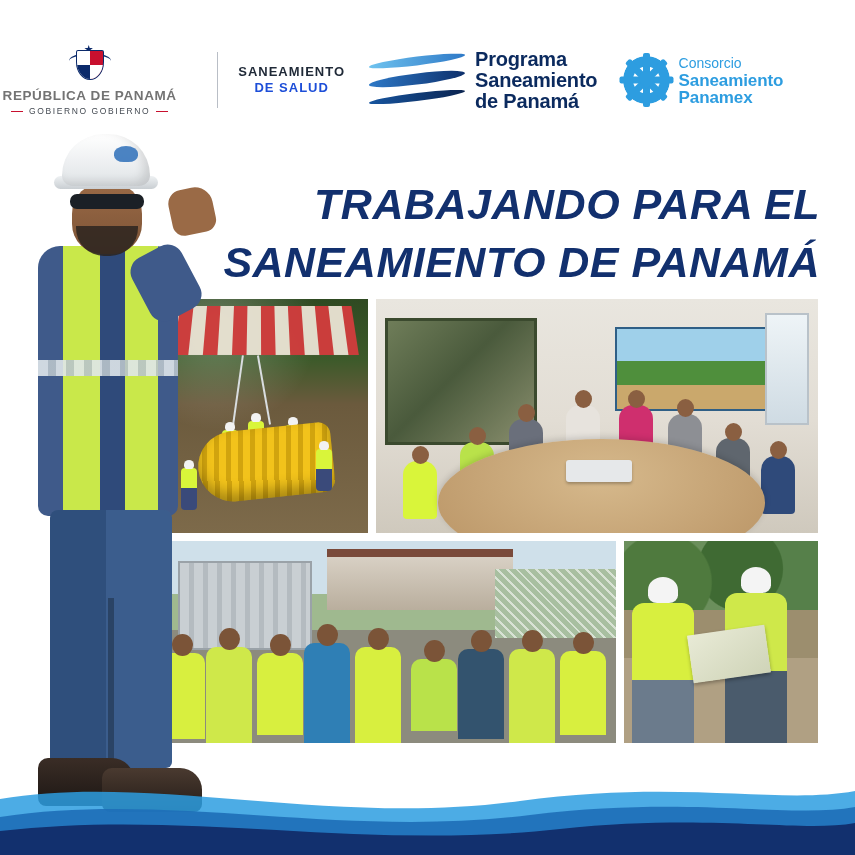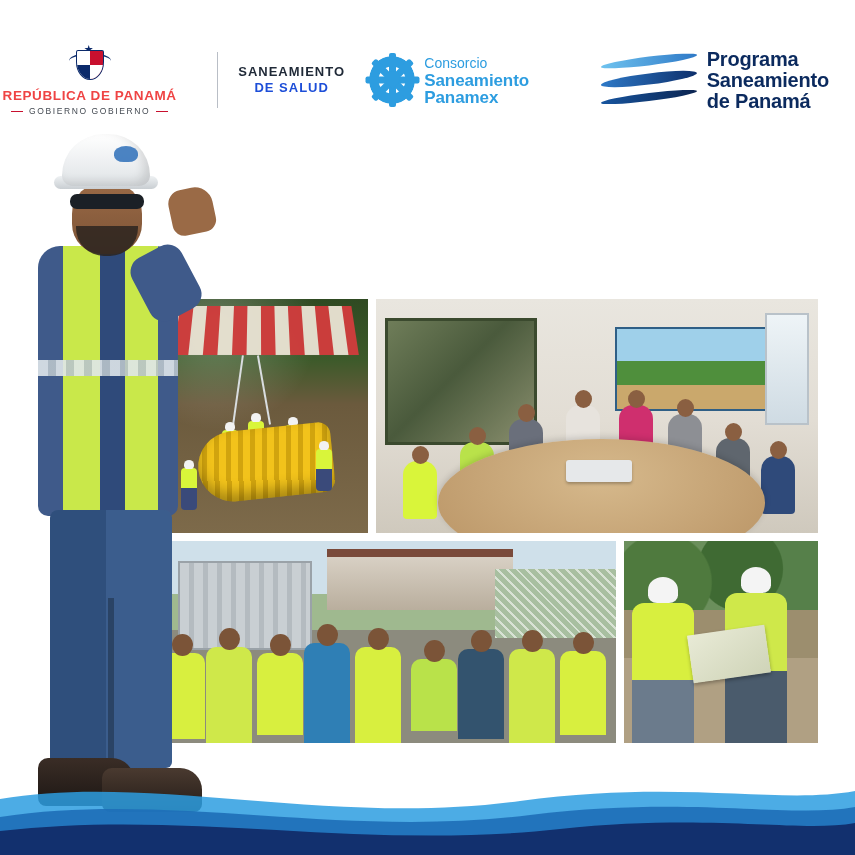--- a/index.html
+++ b/index.html
@@ -85,21 +85,21 @@
     top: 9px;
     width: 42px;
     height: 14px;
     border-top: 2px solid #0b2a6b;
     border-radius: 50% 50% 0 0;
   }
   .rep-name {
     font-size: 13.5px;
     font-weight: bold;
     letter-spacing: 0.6px;
-    color: #ef4444;
+    color: #737373;
     white-space: nowrap;
   }
   .rep-sub {
     font-size: 8.5px;
     letter-spacing: 1.6px;
     color: #444a52;
     margin-top: 3px;
     white-space: nowrap;
     position: relative;
     padding: 0 10px;
@@ -538,50 +538,54 @@
       <div class="rep-sub">GOBIERNO GOBIERNO</div>
     </div>
 
     <div class="divider"></div>
 
     <div class="logo-block minsa">
       <div class="minsa-line1">SANEAMIENTO</div>
       <div class="minsa-line2">DE SALUD</div>
     </div>
 
+    <div class="logo-block psp">
+      <div class="psp-mark">
+        <div class="wave w1"></div>
+        <div class="wave w2"></div>
+        <div class="wave w3"></div>
+      </div>
+      <div class="psp-text">
+        <div>Programa</div>
+        <div>Saneamiento</div>
+        <div>de Panamá</div>
+      </div>
+    </div>
+
     <div class="logo-block panamex">
       <div class="gear">
         <div class="ring"></div>
         <div class="tooth" style="transform:rotate(0deg)"></div>
         <div class="tooth" style="transform:rotate(45deg)"></div>
         <div class="tooth" style="transform:rotate(90deg)"></div>
         <div class="tooth" style="transform:rotate(135deg)"></div>
         <div class="drop"></div>
       </div>
       <div class="panamex-text">
         <div class="panamex-l1">Consorcio</div>
         <div class="panamex-l2">Saneamiento Panamex</div>
       </div>
     </div>
 
-    <div class="logo-block psp">
-      <div class="psp-mark">
-        <div class="wave w1"></div>
-        <div class="wave w2"></div>
-        <div class="wave w3"></div>
-      </div>
-      <div class="psp-text">
-        <div>Programa</div>
-        <div>Saneamiento</div>
-        <div>de Panamá</div>
-      </div>
-    </div>
-
   </div>
 
+  <div class="headline">
+    <span class="headline-line">TRABAJANDO PARA EL</span>
+    <span class="headline-line">SANEAMIENTO DE PANAMÁ</span>
+  </div>
 
   <div class="collage">
 
     <div class="photo p-top-left">
       <div class="scene s1">
         <div class="tarp"></div>
         <div class="tripod"></div>
         <div class="tripod2"></div>
         <div class="worker w-b"></div>
         <div class="worker w-c"></div>

